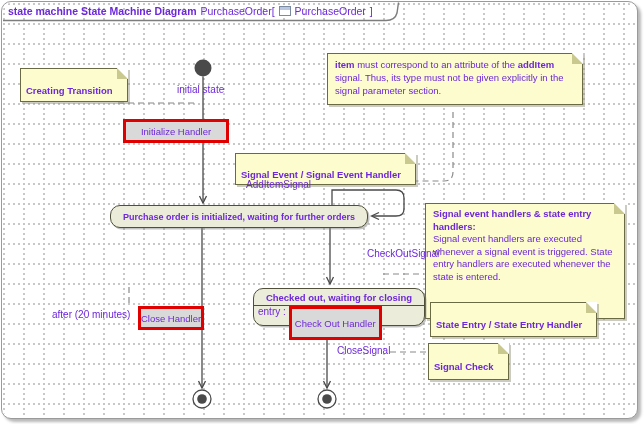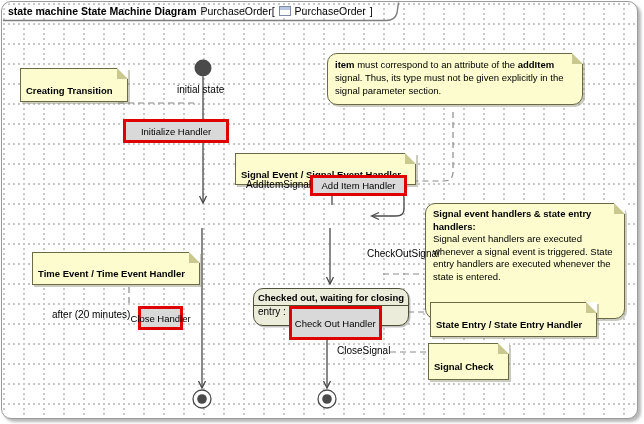--- a/index.html
+++ b/index.html
@@ -1,17 +1,17 @@
 <!DOCTYPE html>
 <html style="--note-fill: #FCFCCE; --note-border: #6a6a45; --state-fill: #ECECDA; --state-border: #50503a; --highlight-border: #E00000; --highlight-fill: #D9D9D9; --line-color: #4a4a4a;"><head>
 <meta charset="utf-8">
 <style>
   html,body{margin:0;padding:0;background:#fff;}
   .screen{position:relative;width:644px;height:424px;background:#fff;overflow:hidden;
-          font-family:"Liberation Sans",sans-serif;color:#000000;}
+          font-family:"Liberation Sans",sans-serif;color:#6d28d9;}
   .frame{position:absolute;left:1px;top:1px;width:635px;height:416px;
          border:1.5px solid #9a9a9a;border-radius:10px;background:#fff;
          box-shadow:3px 3px 3px rgba(0,0,0,.28);}
   .canvas{position:absolute;inset:1px;border-radius:8px;overflow:hidden;
           background-image:
             radial-gradient(circle at 1px 1px,#c7c7c7 .7px,transparent .95px),
             radial-gradient(circle at 1px 1px,#c7c7c7 .7px,transparent .95px);
           background-size:5px 20px,20px 5px;}
   svg.layer{position:absolute;left:0;top:0;pointer-events:none;}
   .tline{stroke:var(--line-color,#4a4a4a);stroke-width:1.3;fill:none;}
@@ -27,21 +27,21 @@
          background:linear-gradient(#b9c7e0 0 3px,#fff 3px);box-sizing:border-box;}
 
   .note{position:absolute;background:var(--note-fill,#FCFCCE);
         border:1px solid var(--note-border,#6a6a45);
         box-shadow:2px 2px 0 rgba(140,140,120,.45);box-sizing:border-box;}
   .note::before{content:"";position:absolute;top:-1px;right:-1px;width:0;height:0;
         border-style:solid;border-width:0 11px 11px 0;
         border-color:#fff #fff #c9c98f #c9c98f;}
   .note-line{display:flex;align-items:center;white-space:nowrap;
         font-weight:bold;font-size:9.5px;padding:10px 14px 0 5px;}
-  .note-body{font-size:9.5px;line-height:13px;padding:4px 7px;border-radius:10px;}
+  .note-body{font-size:9.5px;line-height:13px;padding:4px 7px;}
   .note-body .b{font-weight:bold;}
 
   .state{position:absolute;background:var(--state-fill,#ECECDA);
          border:1.4px solid var(--state-border,#50503a);border-radius:10px;
          box-shadow:1.5px 1.5px 0 rgba(120,120,120,.45);box-sizing:border-box;}
   .state-title{font-weight:bold;font-size:9.5px;text-align:center;white-space:nowrap;}
   .compart{border-bottom:1px solid var(--state-border,#50503a);}
 
   .hl{border:3px solid var(--highlight-border,#E00000);
       background:var(--highlight-fill,#D9D9D9);
@@ -126,52 +126,49 @@
 
   <div class="note note-line" style="left:235px;top:133px;height:32px;margin-top:20px;">
     <span>Signal Event / Signal Event Handler</span>
   </div>
 
   <div class="note note-body" style="left:425px;top:203px;width:200px;height:116px;line-height:12.5px;">
     <span class="b">Signal event handlers &amp; state entry handlers:</span><br>
     <span>Signal event handlers are executed whenever a signal event is triggered. State entry handlers are executed whenever the state is entered.</span>
   </div>
 
-  <div class="note note-line" style="left:32px;top:252px;height:33px;">
-    <span>Time Event / Time Event Handler</span>
-  </div>
 
   <div class="note note-line" style="left:430px;top:302px;height:35px;">
     <span>State Entry / State Entry Handler</span>
   </div>
 
   <div class="note note-line" style="left:428px;top:343px;height:37px;">
     <span>Signal Check</span>
   </div>
 
+  <div class="state" style="left:110px;top:205px;width:258px;height:23px;display:flex;align-items:center;justify-content:center;">
+    <div class="state-title" style="font-size:9px;">Purchase order is initialized, waiting for further orders</div>
+  </div>
 
-  <div class="state" style="left:253px;top:288px;width:156px;height:38px;">
+  <div class="state" style="left:253px;top:288px;width:172px;height:38px;">
     <div class="compart" style="height:16px;display:flex;align-items:center;justify-content:center;">
       <div class="state-title">Checked out, waiting for closing</div>
     </div>
     <div style="display:flex;align-items:flex-start;gap:3px;padding-left:4px;height:18px;">
       <span style="font-size:10px;">entry :</span>
       <span class="hl" style="height:19px;padding:14px 3px;">
           <span>Check Out Handler</span>
         </span>
     </div>
   </div>
 
   <div class="hl hl-abs" style="left:123px;top:119px;width:106px;height:24px;">
     <span>Initialize Handler</span>
   </div>
-  <div class="hl hl-abs" style="left:310px;top:175px;width:97px;height:21px;">
-    <span>Add Item Handler</span>
-  </div>
-  <div class="hl hl-abs" style="left:138px;top:306px;width:45px;height:24px;">
+  <div class="hl hl-abs" style="left:138px;top:306px;width:66px;height:24px;">
     <span>Close Handler</span>
   </div>
 
   <div class="lbl" style="left:177px;top:84px;">initial state</div>
   <div class="lbl" style="left:246px;top:179px;">AddItemSignal</div>
   <div class="lbl" style="left:348px;top:248px;margin-left:19px;">CheckOutSignal</div>
   <div class="lbl" style="left:52px;top:309px;text-align:center;">after (20 minutes)</div>
   <div class="lbl" style="left:337px;top:345px;">CloseSignal</div>
 
 </div>

